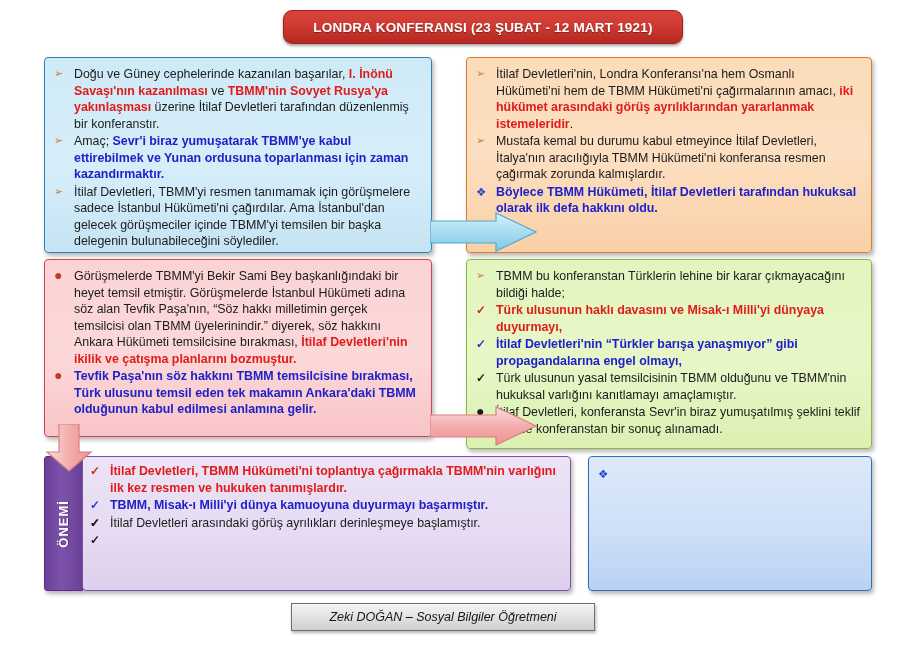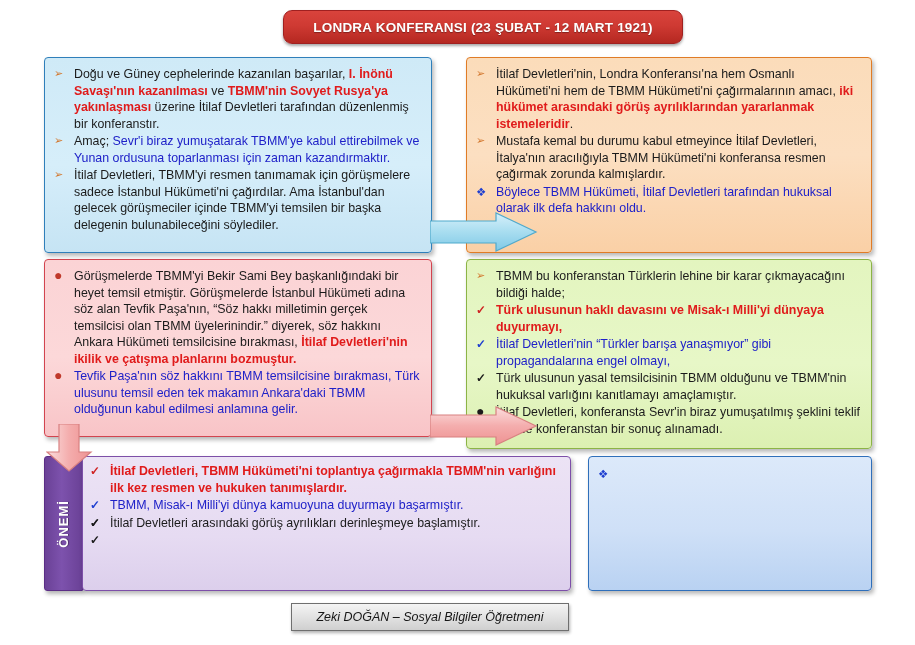--- a/index.html
+++ b/index.html
@@ -60,21 +60,21 @@
   }
   .b-arrow { color:#d2762c; font-size:11px; }
   .b-dot   { color:#c0392b; font-size:14px; line-height:1.12; }
   .b-dot-k { color:#1b1b1b; font-size:14px; line-height:1.12; }
   .b-diam  { color:#1f3fd0; font-size:11.5px; }
   .b-chk-r { color:#cf2323; font-size:12px; font-weight:bold; }
   .b-chk-b { color:#1f3fd0; font-size:12px; font-weight:bold; }
   .b-chk-k { color:#1b1b1b; font-size:12px; font-weight:bold; }
 
   .r  { color:#e01b1b; font-weight:bold; }
-  .bl { color:#1f21c8; font-weight:normal; }
+  .bl { color:#1f21c8; font-weight:bold; }
   .bk { color:#1b1b1b; font-weight:normal; }
 
   
   .box-blue {
     background:linear-gradient(to bottom,#cfeaf7 0%,#d6eefa 55%,#c6e4f4 100%);
     border:1px solid #2f7fba;
   }
   .box-orange {
     background:linear-gradient(to bottom,#fbdcba 0%,#fcdfc1 50%,#fad0a6 100%);
     border:1px solid #e07c26;
@@ -120,21 +120,21 @@
 
   
   .arrow {
     position:absolute;
   }
 
   
   .footer {
     position:absolute;
     left:291px; top:603px;
-    width:278px; height:28px;
+    width:304px; height:28px;
     border:1px solid #6f6f6f;
     background:linear-gradient(to bottom,#f4f4f4 0%,#e3e3e3 48%,#cfcfcf 100%);
     box-shadow:1px 2px 3px rgba(0,0,0,0.3);
     display:flex; align-items:center; justify-content:center;
     font-style:italic;
     font-size:12.5px;
     color:#161616;
     text-align:right;
   }
 </style>

